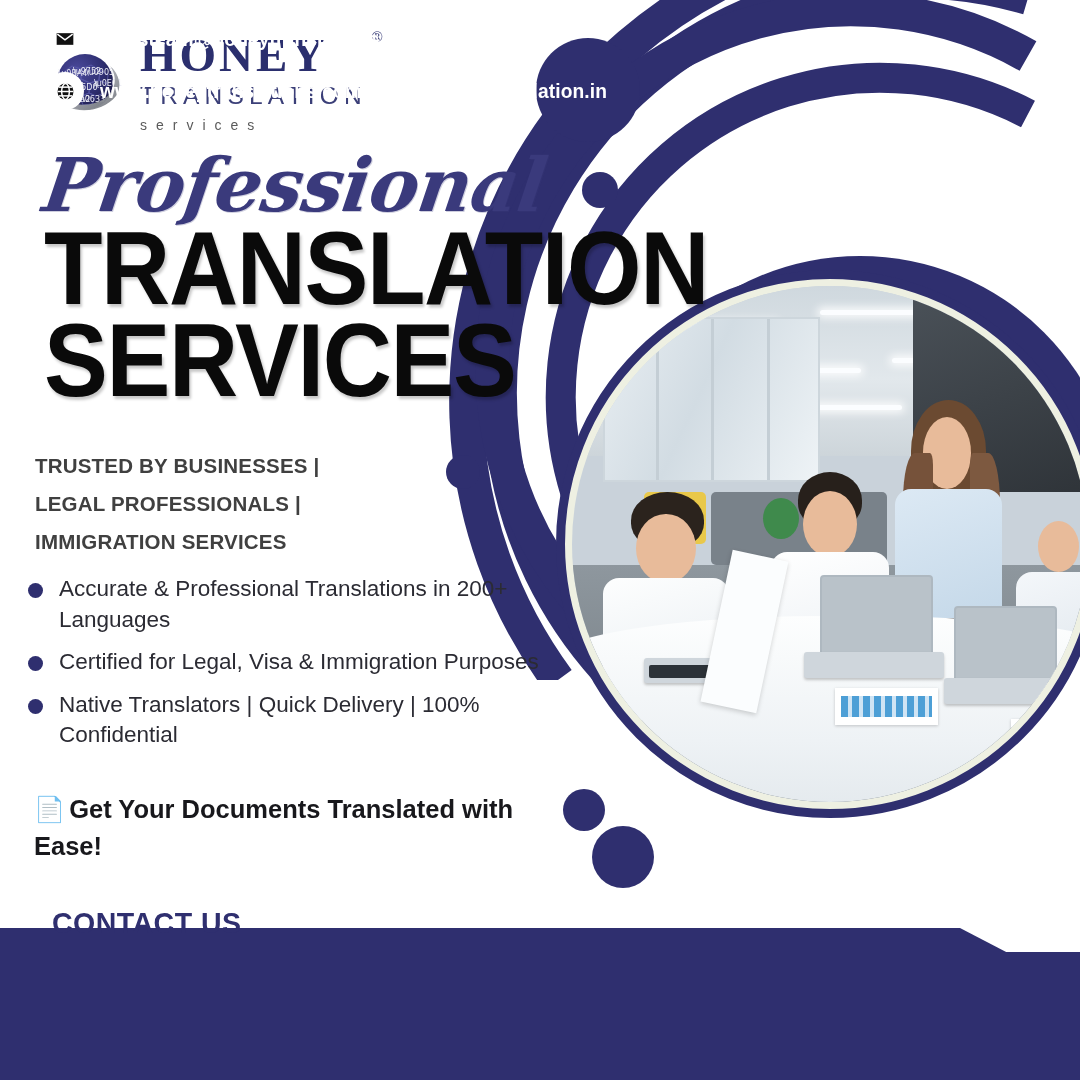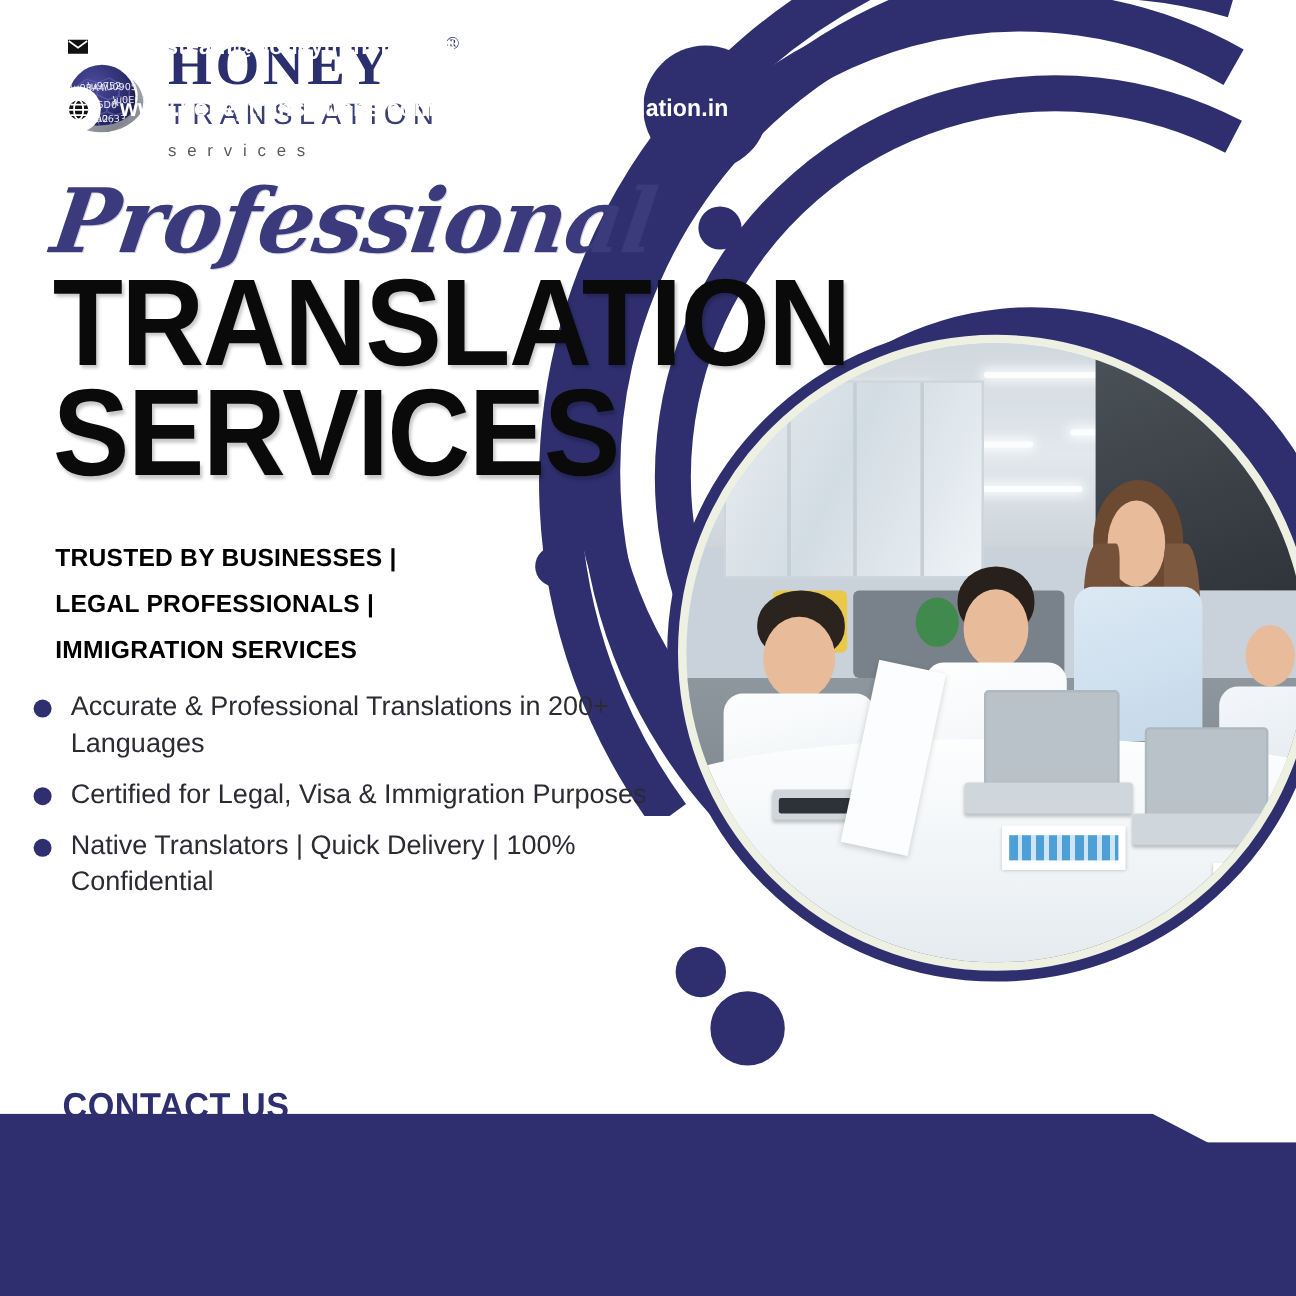--- a/index.html
+++ b/index.html
@@ -177,22 +177,22 @@
     font-weight:700; color:#0a0a0a;
     font-size:103px; line-height:.86;
     letter-spacing:-1.5px;
     transform:scaleX(.93); transform-origin:left center;
     text-shadow:2px 3px 3px rgba(0,0,0,.22);
   }
   #word-translation { margin-top:6px; }
   #word-services { margin-top:4px; }
 
   #subhead {
-    position:absolute; left:46px; top:447px; z-index:6;
-    font-size:20.5px; font-weight:700; color:#000000;
+    position:absolute; left:35px; top:447px; z-index:6;
+    font-size:20.5px; font-weight:700; color:#404040;
     line-height:1.85; letter-spacing:.2px;
   }
 
   #bullets {
     position:absolute; left:28px; top:574px; z-index:6;
     width:528px;
   }
   .bullet-row {
     display:flex; align-items:flex-start; gap:16px;
     margin-bottom:12px;
@@ -404,20 +404,23 @@
     <div class="bullet-row">
       <span class="bullet-dot" style="background: rgb(47, 47, 111);"></span>
       <span class="bullet-text" style="color: rgb(43, 43, 51);">Certified for Legal, Visa &amp; Immigration Purposes</span>
     </div>
     <div class="bullet-row">
       <span class="bullet-dot" style="background: rgb(47, 47, 111);"></span>
       <span class="bullet-text" style="color: rgb(43, 43, 51);">Native Translators | Quick Delivery | 100% Confidential</span>
     </div>
   </div>
 
+  <div id="cta">
+    <span id="cta-emoji">📄</span><span>Get Your Documents Translated with Ease!</span>
+  </div>
 
   <div id="contact-us-title" style="color: rgb(47, 47, 111);">CONTACT US</div>
 
   <div id="footer" style="background: rgb(47, 47, 111);">
     <div id="footer-notch" style="background: rgb(47, 47, 111);"></div>
   </div>
 
   <div class="contact-line" id="line-email">
     <span class="cbadge">
       <svg width="20" height="20" viewBox="0 0 24 24" fill="#111">

